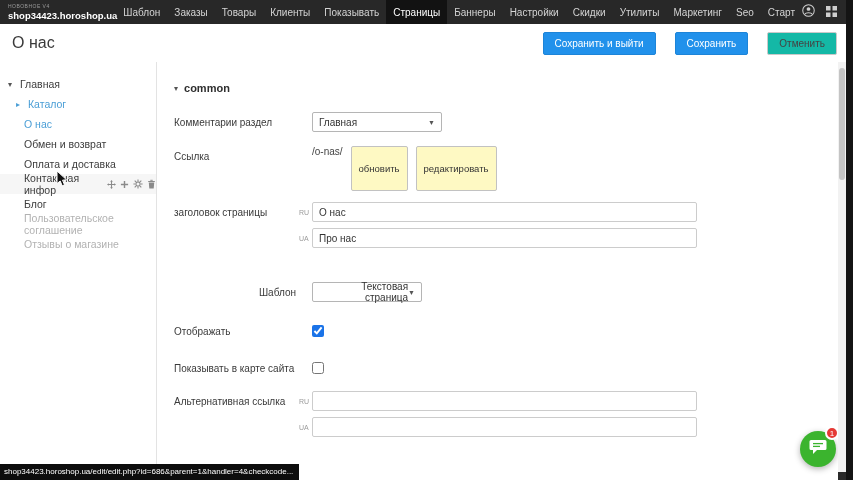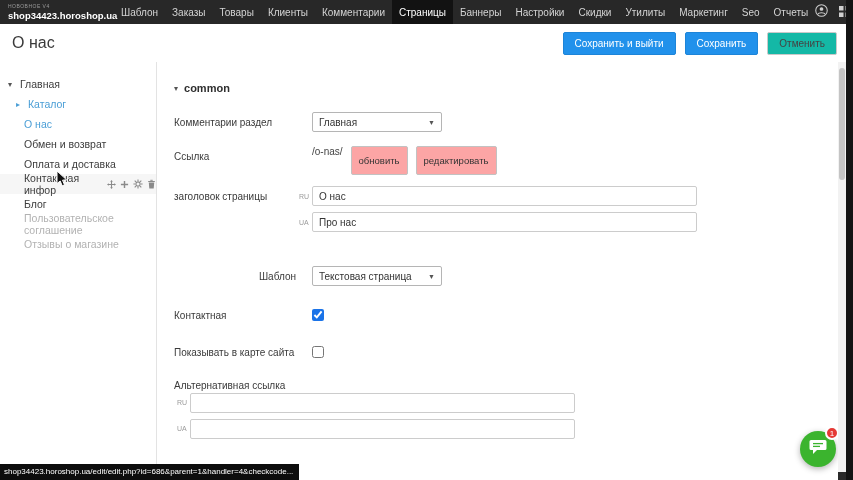--- a/index.html
+++ b/index.html
@@ -12,21 +12,21 @@
   .brand-small { font-size:5px; color:#9a9a9a; letter-spacing:.5px; margin-bottom:2px; }
   .brand-name { font-size:9.5px; font-weight:bold; color:#fff; }
   .menu { display:flex; align-items:stretch; font-size:10px; color:#d4d4d4; }
   .menu-item { display:flex; align-items:center; padding:0 7px; cursor:default; }
   .menu-item.active { background:#121212; color:#fff; }
   .topbar-icons { margin-left:auto; display:flex; align-items:center; gap:11px; padding-right:16px; }
 
   
   .header { height:38px; display:flex; align-items:center; padding:0 16px 0 12px; background:#fff; }
   .page-title { font-size:16px; font-weight:400; color:#3a3a3a; }
-  .header-buttons { margin-left:auto; display:flex; gap:9px; }
+  .header-buttons { margin-left:auto; display:flex; gap:19px; }
   .btn { font-size:10px; padding:5px 11px; border-radius:2px; border:1px solid transparent; font-family:inherit; cursor:pointer; }
   .btn-primary { background:#2191eb; color:#fff; border-color:#1d84d8; }
   .btn-secondary { background:#14b8a6; color:#444; border-color:#c9c9c9; }
 
   
   .content { display:flex; height:418px; }
   .sidebar { width:157px; border-right:1px solid #e3e3e3; padding-top:12px; flex-shrink:0; }
   .side-item { height:20px; display:flex; align-items:center; font-size:10.5px; color:#3c3c3c; padding-left:8px; cursor:pointer; }
   .side-item .tree-caret { font-size:8px; margin-right:4px; color:#555; width:8px; }
   .side-item.lvl1 { padding-left:16px; }
@@ -48,33 +48,33 @@
   .row { display:flex; }
   .flabel { width:122px; font-size:10px; color:#3a3a3a; padding-top:5px; flex-shrink:0; line-height:1.25; }
   .ctrl { margin-left:16px; }
 
   .r-parent { margin-top:18px; }
   .r-link { margin-top:14px; }
   .r-title { margin-top:11px; }
   .r-template { margin-top:28px;text-align:right; }
   .r-display { margin-top:19px; }
   .r-sitemap { margin-top:17px; }
-  .r-alt { margin-top:13px;flex-direction:column; }
+  .r-alt { margin-top:13px; }
   .r-html { margin-top:17px; }
 
   .lang-line { position:relative; margin-bottom:6px; display:flex; align-items:center; }
   .lang { position:absolute; left:-13px; font-size:7px; color:#9a9a9a; }
   input.text { width:385px; height:20px; border:1px solid #ccc; border-radius:2px; font-size:10px; padding:0 6px; font-family:inherit; color:#333; background:#fff; }
 
   .select { width:130px; height:20px; border:1px solid #b5b5b5; border-radius:2px; font-size:10px; color:#333; display:flex; align-items:center; padding:0 6px; background:#fff; cursor:pointer; }
   .sel-caret { margin-left:auto; font-size:7px; color:#555; }
 
   .link-row { display:flex; align-items:flex-start; }
   .link-path { font-size:10px; color:#444; margin-right:8px; }
-  .mini-btn { font-size:9.5px; padding:8px 7px; border:1px solid #c2c2c2; background:#fca5a5; border-radius:2px; color:#333; font-family:inherit; margin-right:8px; cursor:pointer; }
+  .mini-btn { font-size:9.5px; padding:16px 7px; border:1px solid #c2c2c2; background:#fef9c3; border-radius:2px; color:#333; font-family:inherit; margin-right:8px; cursor:pointer; }
 
   input[type=checkbox] { width:12px; height:12px; accent-color:#1a73e8; margin-top:4px; cursor:pointer; }
 
   
   .status-tooltip { position:absolute; left:0; bottom:0; background:#0d0d0d; color:#fff; font-size:8px; padding:3px 6px 4px 4px; z-index:20; white-space:nowrap; }
   .chat-bubble { position:absolute; right:17px; bottom:13px; width:36px; height:36px; border-radius:50%; background:#3bb42e; z-index:15; box-shadow:0 2px 6px rgba(0,0,0,.3); display:flex; align-items:center; justify-content:center; cursor:pointer; }
   .chat-badge { position:absolute; top:-5px; right:-3px; background:#e53935; color:#fff; font-size:8px; min-width:14px; height:14px; border-radius:8px; display:flex; align-items:center; justify-content:center; border:2px solid #fff; }
   .letterbox-right { position:absolute; right:0; top:0; width:7px; height:100%; background:#141414; z-index:26; }
   .scroll-track { position:absolute; top:62px; bottom:0; right:7px; width:8px; background:#f2f2f2; z-index:24; }
   .scroll-thumb { position:absolute; top:6px; left:1px; width:6px; height:112px; background:#c4c4c4; border-radius:3px; cursor:pointer; }
@@ -89,29 +89,29 @@
   <div class="topbar">
     <div class="brand">
       <div class="brand-small">НОВОВНОЕ V4</div>
       <div class="brand-name">shop34423.horoshop.ua</div>
     </div>
     <nav class="menu">
       <div class="menu-item">Шаблон</div>
       <div class="menu-item">Заказы</div>
       <div class="menu-item">Товары</div>
       <div class="menu-item">Клиенты</div>
-      <div class="menu-item">Комментарии</div>
+      <div class="menu-item">Показывать</div>
       <div class="menu-item active">Страницы</div>
       <div class="menu-item">Баннеры</div>
       <div class="menu-item">Настройки</div>
       <div class="menu-item">Скидки</div>
       <div class="menu-item">Утилиты</div>
       <div class="menu-item">Маркетинг</div>
       <div class="menu-item">Seo</div>
-      <div class="menu-item">Отчеты</div>
+      <div class="menu-item">Старт</div>
     </nav>
     <div class="topbar-icons">
       <span>
         <svg width="13" height="13" viewBox="0 0 14 14">
             <circle cx="7" cy="7" r="6.2" fill="none" stroke="#cfcfcf" stroke-width="1.1"></circle>
             <circle cx="7" cy="5.4" r="2" fill="#cfcfcf"></circle>
             <path d="M3.2 10.8 C4 8.9 10 8.9 10.8 10.8" fill="none" stroke="#cfcfcf" stroke-width="1.2"></path>
           </svg>
       </span>
       <span>
@@ -240,29 +240,29 @@
           <div class="lang-line">
             <span class="lang">UA</span>
             <input class="text" type="text" value="Про нас" style="">
           </div>
         </div>
       </div>
 
       <div class="row r-template">
         <div class="flabel">Шаблон</div>
         <div class="ctrl">
-          <div class="select" style="width:130px">
+          <div class="select" style="width:110px">
             <span>Текстовая страница</span>
             <span class="sel-caret">▼</span>
           </div>
         </div>
       </div>
 
       <div class="row r-display">
-        <div class="flabel">Контактная</div>
+        <div class="flabel">Отображать</div>
         <div class="ctrl">
           <input type="checkbox" checked="true" style="">
         </div>
       </div>
 
       <div class="row r-sitemap">
         <div class="flabel">Показывать в карте сайта</div>
         <div class="ctrl">
           <input type="checkbox" style="">
         </div>

